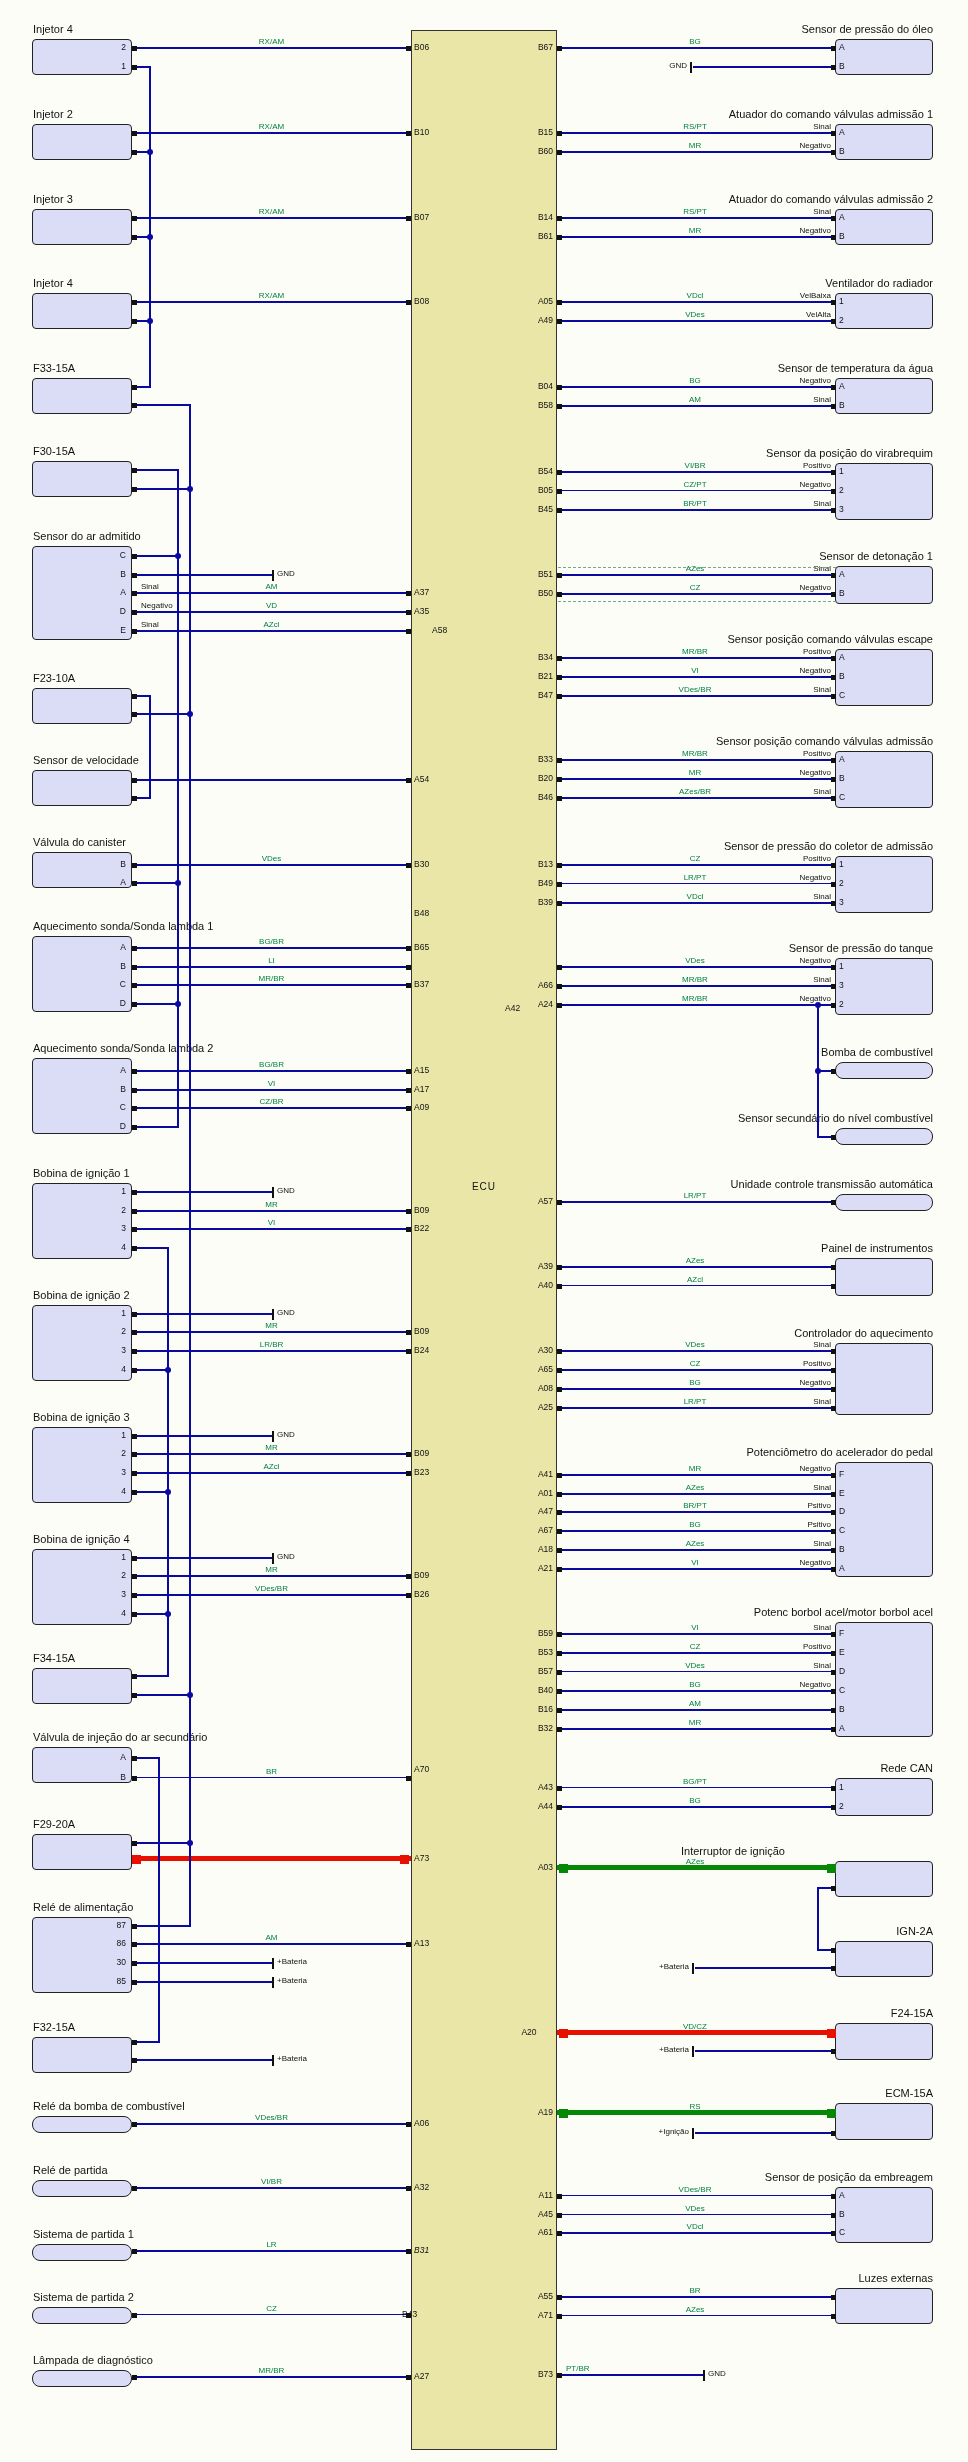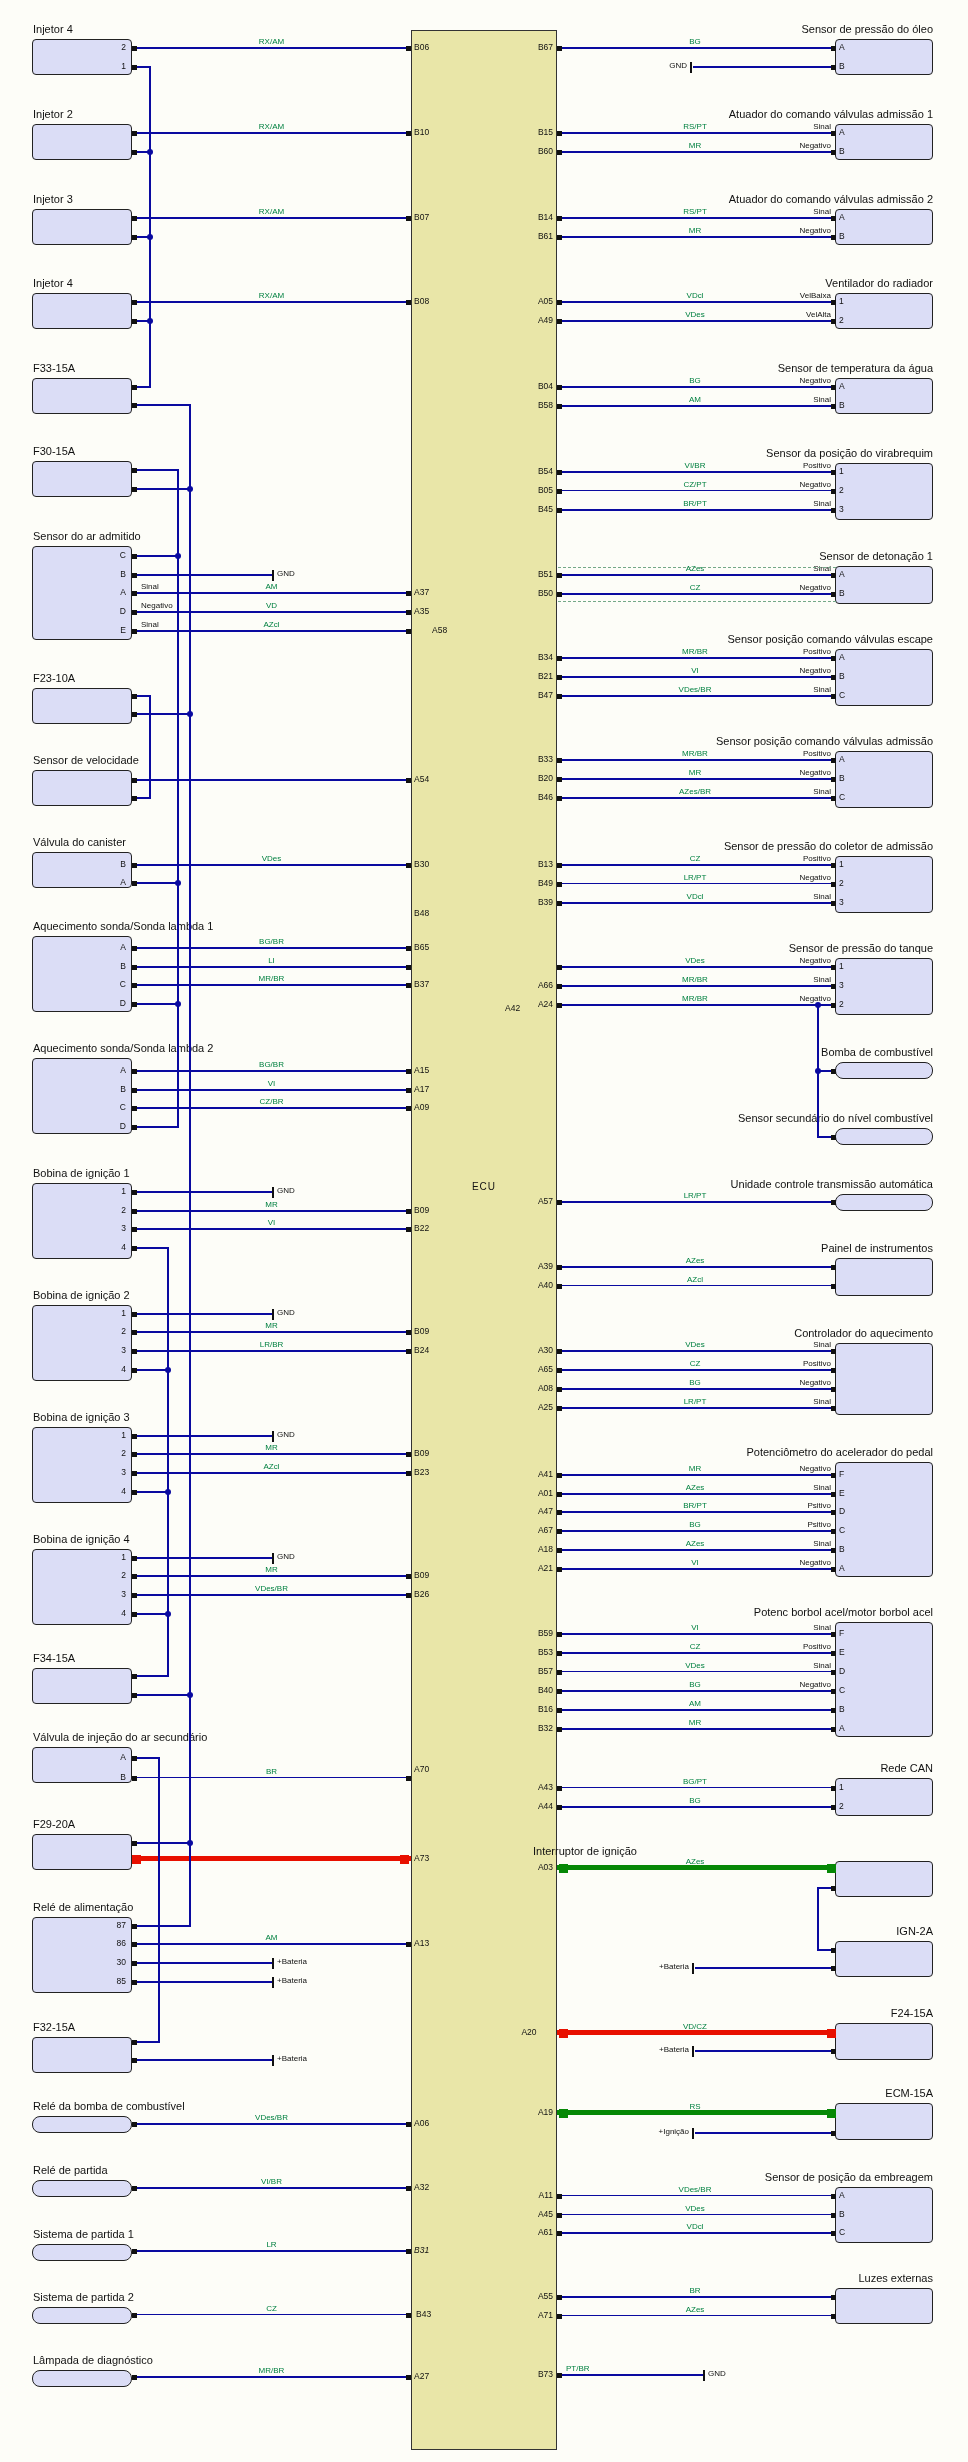--- a/index.html
+++ b/index.html
@@ -339,21 +339,21 @@
     <div class="abs sq" style="left: 132px; top: 2249px; width: 5px; height: 5px; background: rgb(17, 17, 17);"></div>
     <div class="abs sq" style="left: 406px; top: 2249px; width: 5px; height: 5px; background: rgb(17, 17, 17);"></div>
     <div class="abs lbl green" style="left: 132px; top: 2240px; width: 279px; text-align: center;">LR</div>
     <div class="abs pin" style="left: 414px; top: 2245px; font-style: italic;">B31</div>
     <div class="abs title" style="left: 33px; top: 2291px;">Sistema de partida 2</div>
     <div class="abs box slim" style="left: 32px; top: 2307px; width: 100px; height: 17px;"></div>
     <div class="abs wire" style="left: 132px; top: 2314px; width: 279px; height: 1px; background: rgb(10, 10, 160);"></div>
     <div class="abs sq" style="left: 132px; top: 2313px; width: 5px; height: 5px; background: rgb(17, 17, 17);"></div>
     <div class="abs sq" style="left: 406px; top: 2313px; width: 5px; height: 5px; background: rgb(17, 17, 17);"></div>
     <div class="abs lbl green" style="left: 132px; top: 2304px; width: 279px; text-align: center;">CZ</div>
-    <div class="abs pin" style="left: 416px; top: 2309px;">B43</div>
+    <div class="abs pin" style="left: 402px; top: 2309px;">B43</div>
     <div class="abs title" style="left: 33px; top: 2354px;">Lâmpada de diagnóstico</div>
     <div class="abs box slim" style="left: 32px; top: 2370px; width: 100px; height: 17px;"></div>
     <div class="abs wire" style="left: 132px; top: 2376px; width: 279px; height: 2px; background: rgb(10, 10, 160);"></div>
     <div class="abs sq" style="left: 132px; top: 2375px; width: 5px; height: 5px; background: rgb(17, 17, 17);"></div>
     <div class="abs sq" style="left: 406px; top: 2375px; width: 5px; height: 5px; background: rgb(17, 17, 17);"></div>
     <div class="abs lbl green" style="left: 132px; top: 2366px; width: 279px; text-align: center;">MR/BR</div>
     <div class="abs pin" style="left: 414px; top: 2371px;">A27</div>
     <div class="abs title" style="left: 533px; top: 23px; width: 400px; text-align: right;">Sensor de pressão do óleo</div>
     <div class="abs box" style="left: 835px; top: 39px; width: 98px; height: 36px;"></div>
     <div class="abs pin" style="left: 839px; top: 42px;">A</div>
@@ -708,21 +708,21 @@
     <div class="abs sq" style="left: 557px; top: 1786px; width: 5px; height: 5px; background: rgb(17, 17, 17);"></div>
     <div class="abs sq" style="left: 831px; top: 1786px; width: 5px; height: 5px; background: rgb(17, 17, 17);"></div>
     <div class="abs lbl green" style="left: 580px; top: 1777px; width: 230px; text-align: center;">BG/PT</div>
     <div class="abs pin" style="left: 505px; top: 1782px; width: 48px; text-align: right;">A43</div>
     <div class="abs pin" style="left: 839px; top: 1801px;">2</div>
     <div class="abs wire" style="left: 557px; top: 1806px; width: 278px; height: 2px; background: rgb(10, 10, 160);"></div>
     <div class="abs sq" style="left: 557px; top: 1805px; width: 5px; height: 5px; background: rgb(17, 17, 17);"></div>
     <div class="abs sq" style="left: 831px; top: 1805px; width: 5px; height: 5px; background: rgb(17, 17, 17);"></div>
     <div class="abs lbl green" style="left: 580px; top: 1796px; width: 230px; text-align: center;">BG</div>
     <div class="abs pin" style="left: 505px; top: 1801px; width: 48px; text-align: right;">A44</div>
-    <div class="abs title" style="left: 533px; top: 1845px; width: 400px; text-align: left;">Interruptor de ignição</div>
+    <div class="abs title" style="left: 533px; top: 1845px; width: 400px; text-align: center;">Interruptor de ignição</div>
     <div class="abs box" style="left: 835px; top: 1861px; width: 98px; height: 36px;"></div>
     <div class="abs wire" style="left: 557px; top: 1865px; width: 278px; height: 5px; background: rgb(6, 136, 6);"></div>
     <div class="abs sq" style="left: 559px; top: 1864px; width: 9px; height: 9px; background: rgb(6, 136, 6);"></div>
     <div class="abs sq" style="left: 827px; top: 1864px; width: 9px; height: 9px; background: rgb(6, 136, 6);"></div>
     <div class="abs lbl green" style="left: 580px; top: 1857px; width: 230px; text-align: center;">AZes</div>
     <div class="abs pin" style="left: 505px; top: 1862px; width: 48px; text-align: right;">A03</div>
     <div class="abs wire" style="left: 817px; top: 1887px; width: 18px; height: 2px; background: rgb(10, 10, 160);"></div>
     <div class="abs sq" style="left: 831px; top: 1886px; width: 5px; height: 5px; background: rgb(17, 17, 17);"></div>
     <div class="abs title" style="left: 533px; top: 1925px; width: 400px; text-align: right;">IGN-2A</div>
     <div class="abs box" style="left: 835px; top: 1941px; width: 98px; height: 36px;"></div>

